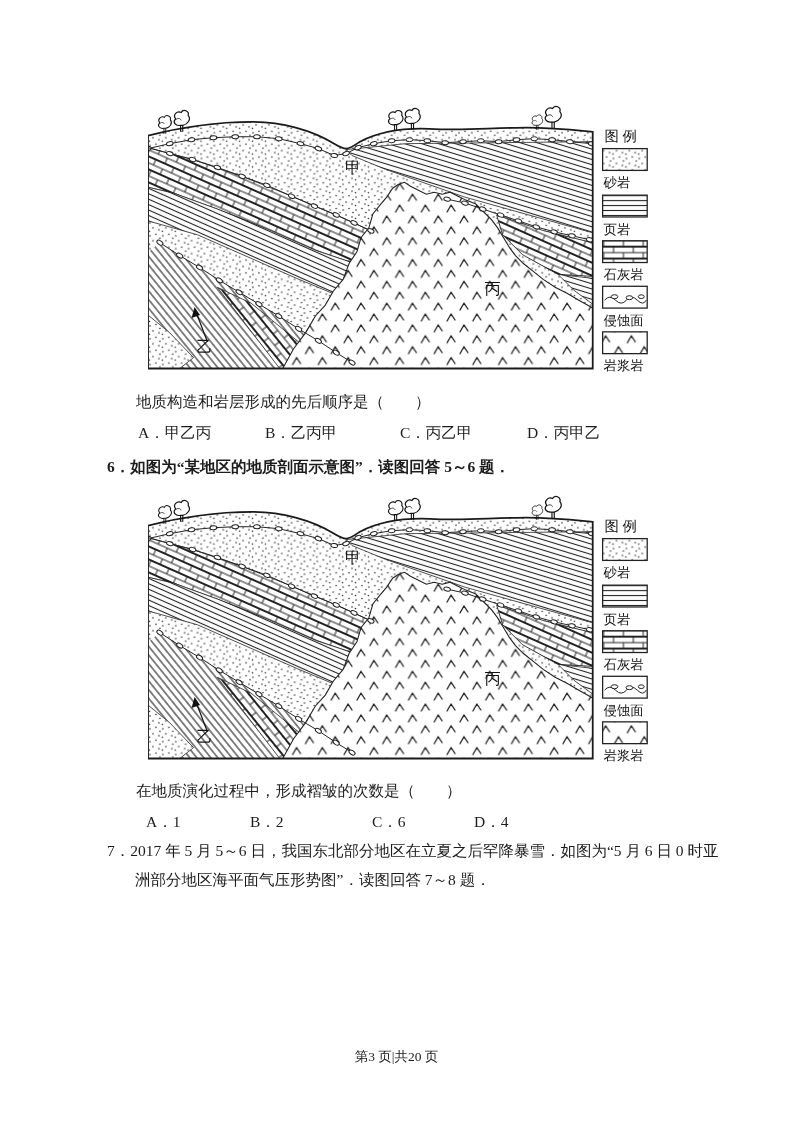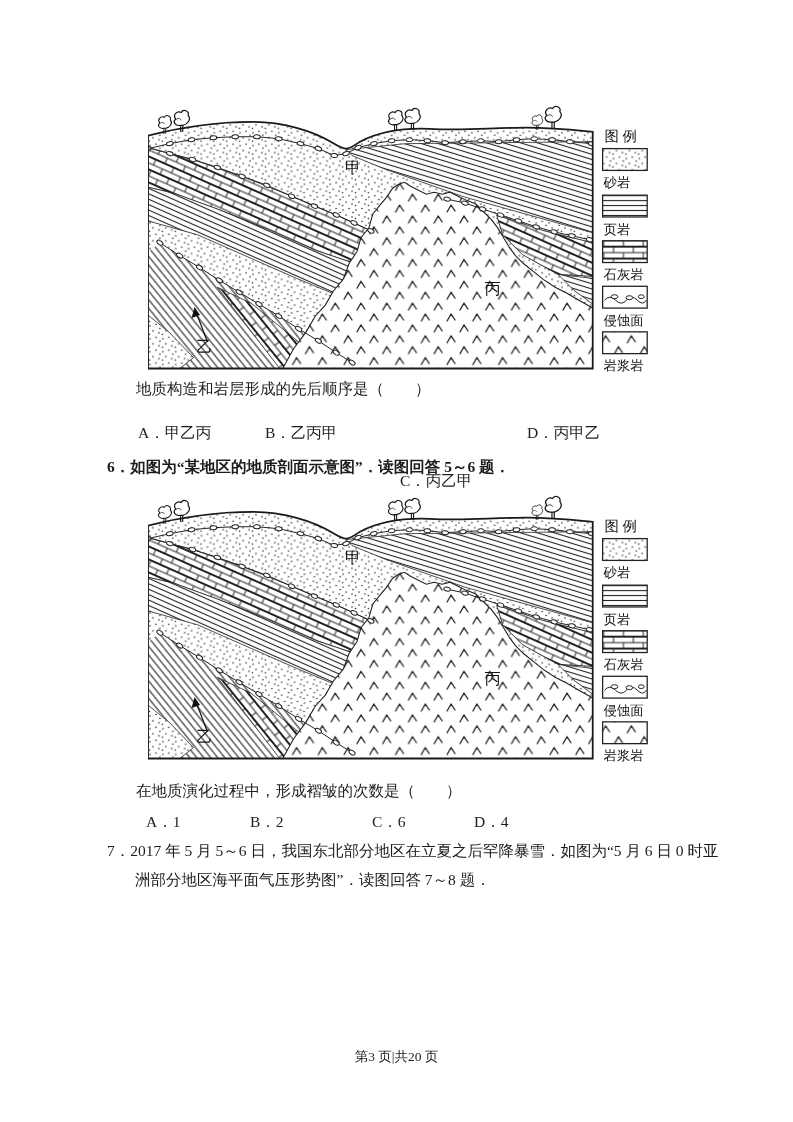--- a/index.html
+++ b/index.html
@@ -152,25 +152,25 @@
           <text x="460" y="269" font-size="13.5" fill="#111">岩浆岩</text>
         </g>
       </g>
     </defs>
   </svg>
 
   <svg class="geo" style="left:148px;top:104px;" viewBox="0 0 525 272">
     <use href="#geoSection"></use>
   </svg>
 
-  <div class="abs stem" style="left:136px;top:379px;">地质构造和岩层形成的先后顺序是（　　）</div>
+  <div class="abs stem" style="left:136px;top:392px;">地质构造和岩层形成的先后顺序是（　　）</div>
   <div class="optrow" style="left:138px;top:423px;">
     <span class="opt" style="left:0px;">A．甲乙丙</span>
     <span class="opt" style="left:127px;">B．乙丙甲</span>
-    <span class="opt" style="left:262px;margin-top:48px;">C．丙乙甲</span>
+    <span class="opt" style="left:262px;">C．丙乙甲</span>
     <span class="opt" style="left:389px;">D．丙甲乙</span>
   </div>
 
   <div class="abs intro" style="left:107px;top:457px;font-weight:bold;">6．如图为“某地区的地质剖面示意图”．读图回答 5～6 题．</div>
 
   <svg class="geo" style="left:148px;top:494px;" viewBox="0 0 525 272">
     <use href="#geoSection"></use>
   </svg>
 
   <div class="abs stem" style="left:136px;top:781px;">在地质演化过程中，形成褶皱的次数是（　　）</div>

